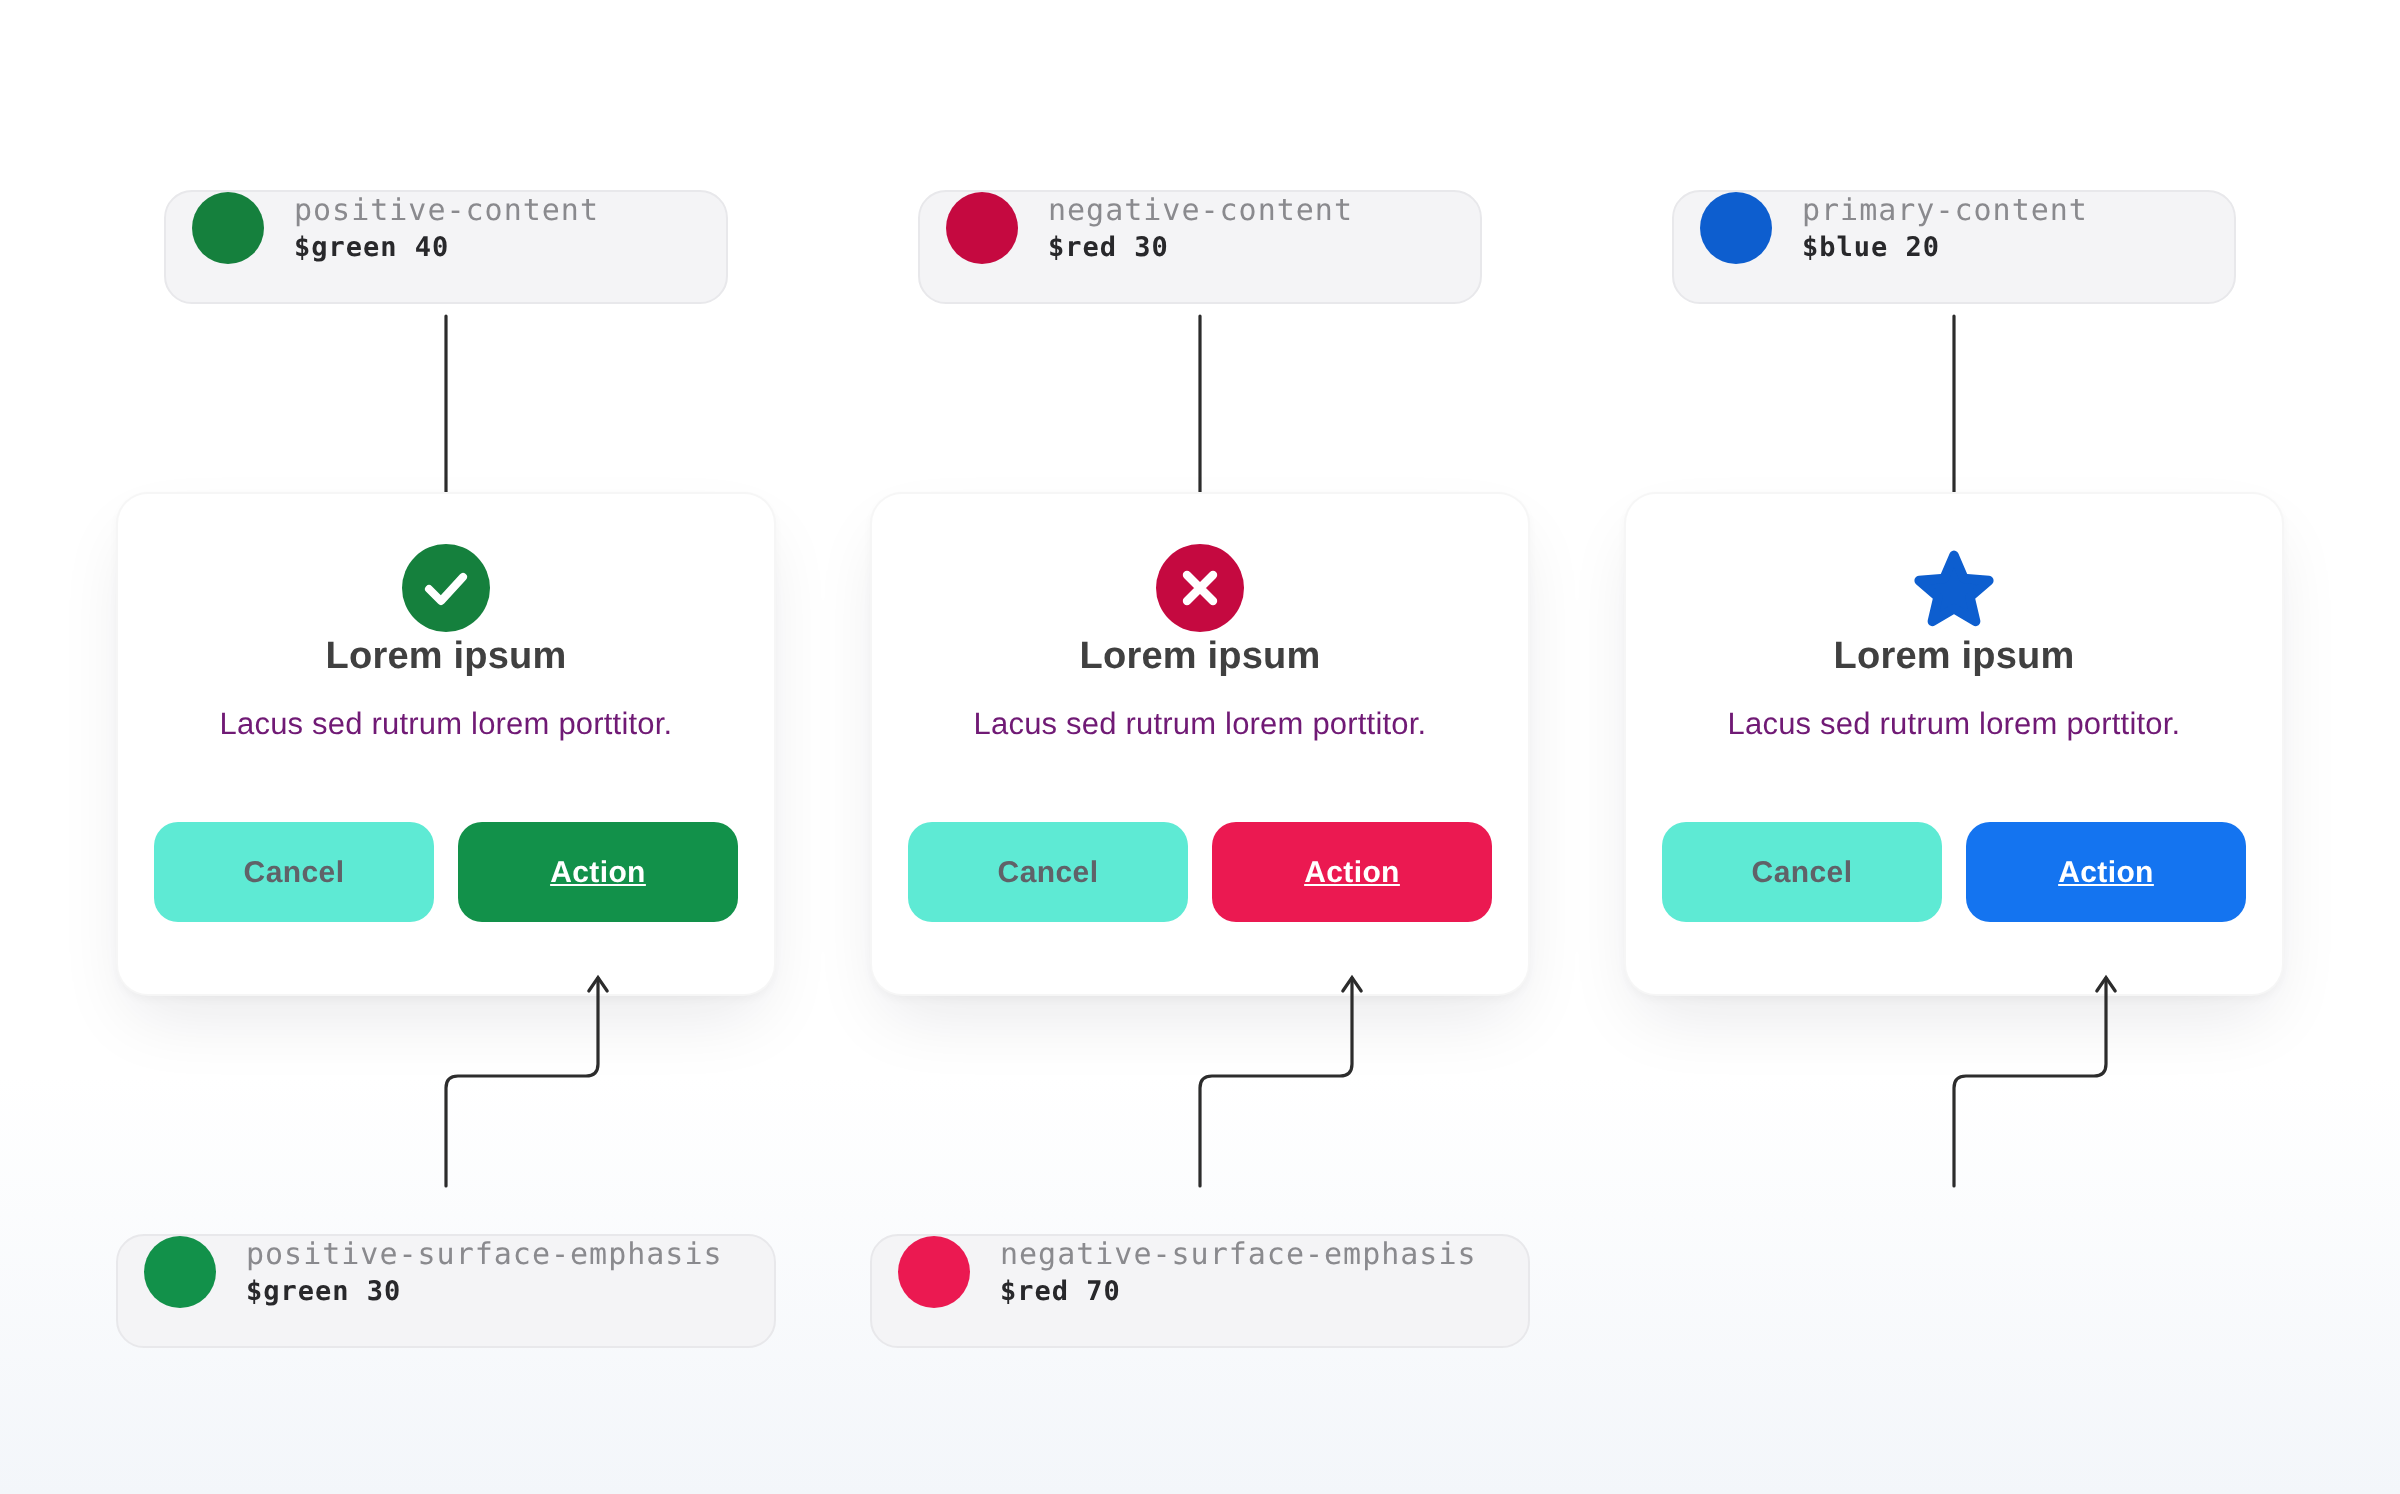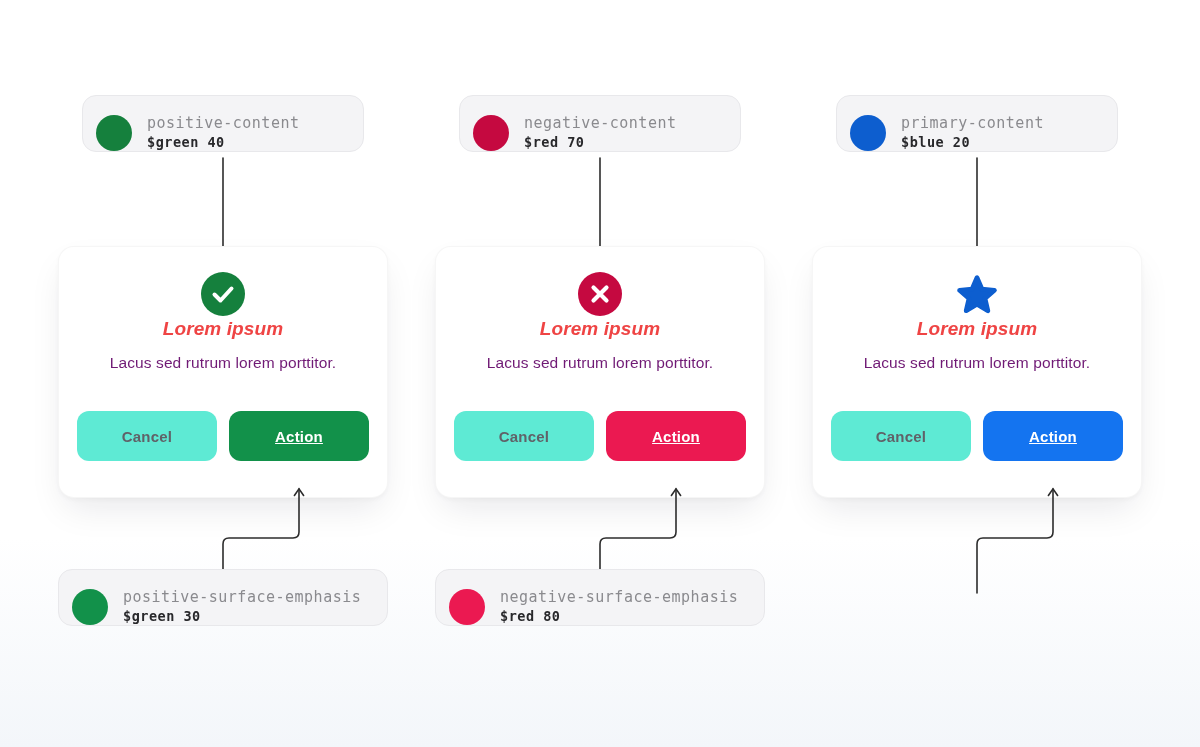--- a/index.html
+++ b/index.html
@@ -19,26 +19,26 @@
   .column { position: relative; width: 330px; height: 747px; }
 
   
   .chip {
     position: absolute;
     height: 57px;
     background: #f4f4f6;
     border: 1px solid #e8e8eb;
     border-radius: 14px;
     display: flex;
-    align-items: flex-end;
+    align-items: flex-start;
     padding-left: 13px;
     overflow: hidden;
   }
   .chip.top { top: 95px; width: 282px; left: 24px; }
-  .chip.bottom { top: 569px; width: 330px; left: 0; }
+  .chip.bottom { top: 617px; width: 330px; left: 0; }
   .chip-dot {
     width: 36px; height: 36px;
     border-radius: 50%;
     flex: 0 0 36px;
     margin-right: 15px;
   }
   .chip-text { font-family: "DejaVu Sans Mono", monospace; letter-spacing: 0.5px; }
   .chip-name { font-size: 15px; line-height: 19px; color: #8a8a8e; white-space: nowrap; }
   .chip-value { font-size: 13.5px; line-height: 18px; color: #28282b; font-weight: 700; white-space: nowrap; }
 
@@ -60,23 +60,22 @@
     border-radius: 16px;
     box-shadow: 0 2px 4px rgba(16,24,40,0.03), 0 16px 36px -8px rgba(16,24,40,0.10);
     padding: 0 18px 18px;
     display: flex;
     flex-direction: column;
     align-items: center;
   }
   .card-icon { margin-top: 25px; width: 44px; height: 44px; }
   .card-title {
     margin-top: 2px;
-    font-size: 19px; font-weight: 700; color: #ef4444;
+    font-size: 19px; font-weight: 700; color: #404040;
     letter-spacing: 0.1px;
-    font-style: italic;
   }
   .card-desc {
     margin-top: 14px;
     font-size: 15.5px; color: #701a75;
     letter-spacing: 0.1px;
   }
   .card-buttons {
     margin-top: 39px;
     width: 100%;
     display: flex;
@@ -140,21 +139,21 @@
         <div class="chip-value">$green 30</div>
       </div>
     </div>
   </div>
 
   <div class="column">
     <div class="chip top">
       <div class="chip-dot" style="background: rgb(197, 9, 64);"></div>
       <div class="chip-text">
         <div class="chip-name">negative-content</div>
-        <div class="chip-value">$red 70</div>
+        <div class="chip-value">$red 30</div>
       </div>
     </div>
 
     <svg class="arrow-svg down" viewBox="0 0 330 112">
       <path d="M165 8 L165 104"></path>
       <path d="M160.2 97.5 L165 104.5 L169.8 97.5"></path>
     </svg>
 
     <div class="card">
       <svg class="card-icon" viewBox="0 0 44 44">
@@ -171,21 +170,21 @@
 
     <svg class="arrow-svg elbow" viewBox="0 0 330 114">
       <path d="M165 110 L165 61 Q165 55 171 55 L235 55 Q241 55 241 49 L241 6"></path>
       <path d="M236.4 12.5 L241 5.8 L245.6 12.5"></path>
     </svg>
 
     <div class="chip bottom">
       <div class="chip-dot" style="background: rgb(235, 25, 81);"></div>
       <div class="chip-text">
         <div class="chip-name">negative-surface-emphasis</div>
-        <div class="chip-value">$red 80</div>
+        <div class="chip-value">$red 70</div>
       </div>
     </div>
   </div>
 
   <div class="column">
     <div class="chip top">
       <div class="chip-dot" style="background: rgb(13, 94, 207);"></div>
       <div class="chip-text">
         <div class="chip-name">primary-content</div>
         <div class="chip-value">$blue 20</div>

